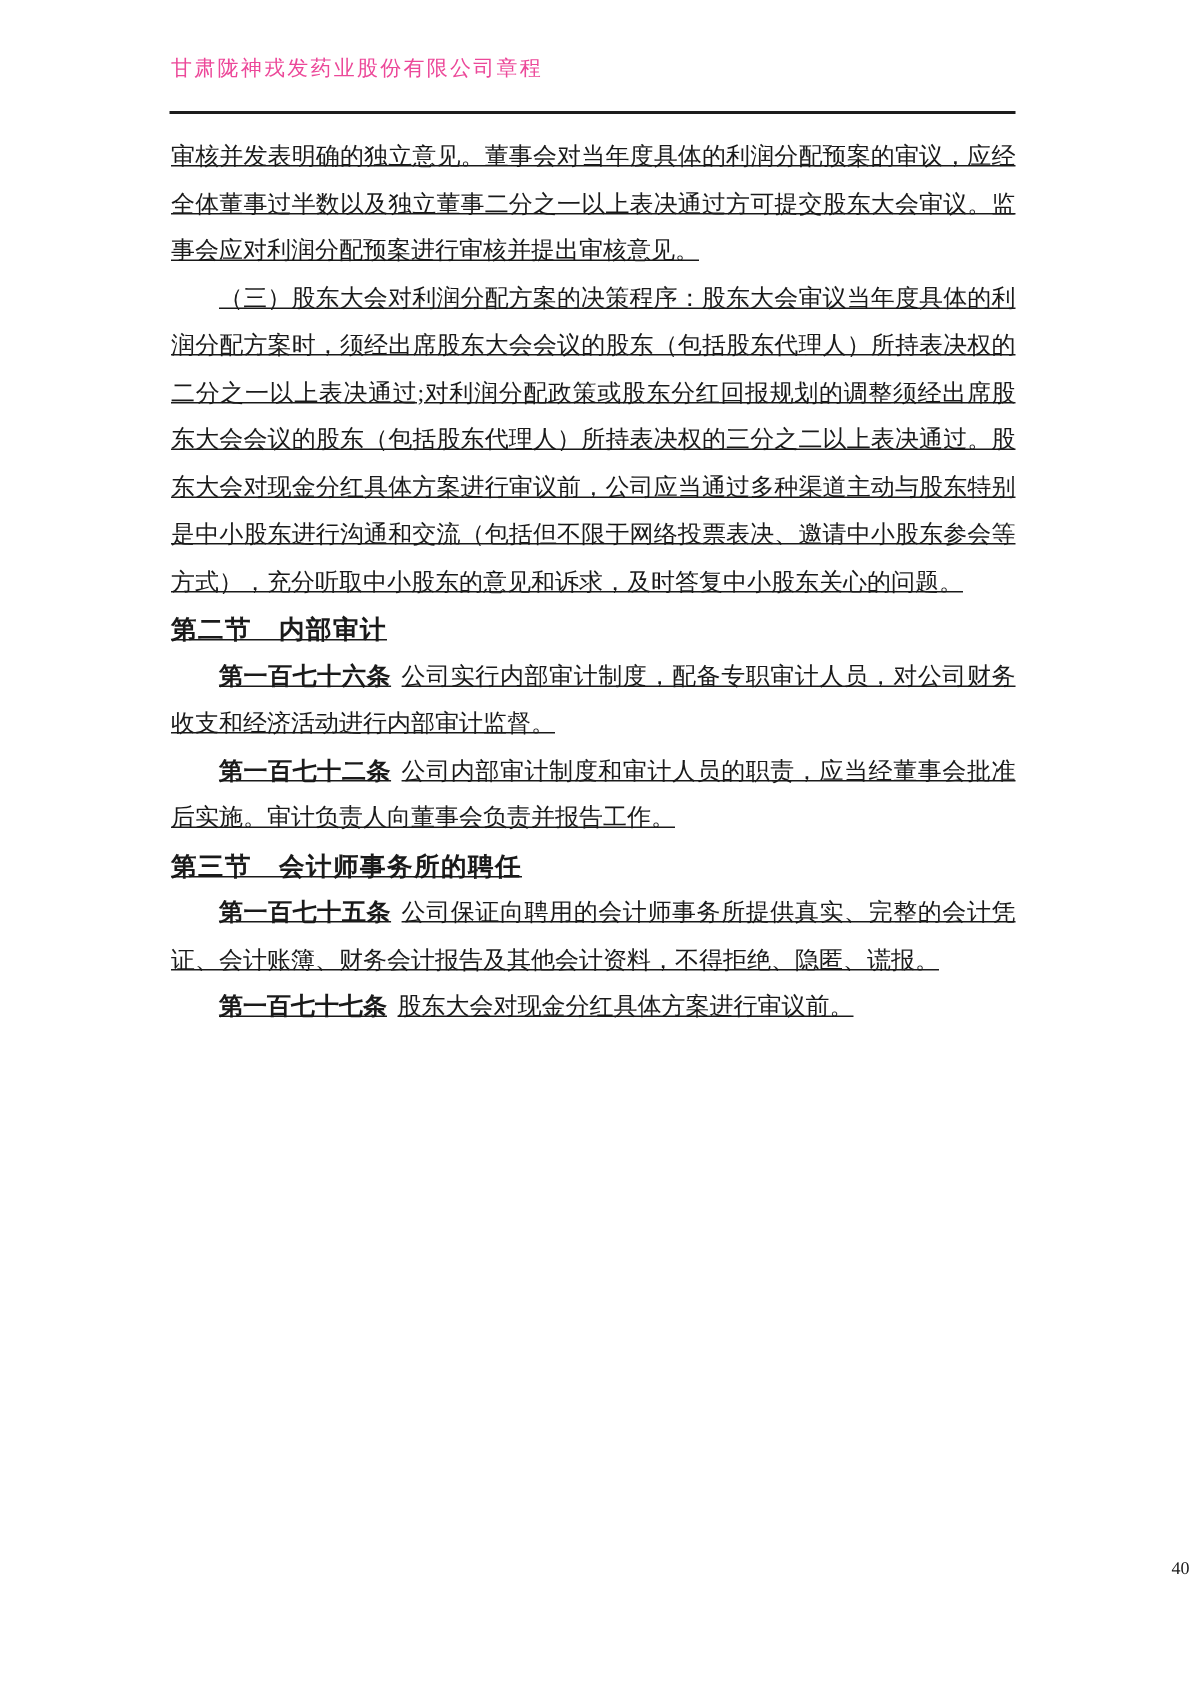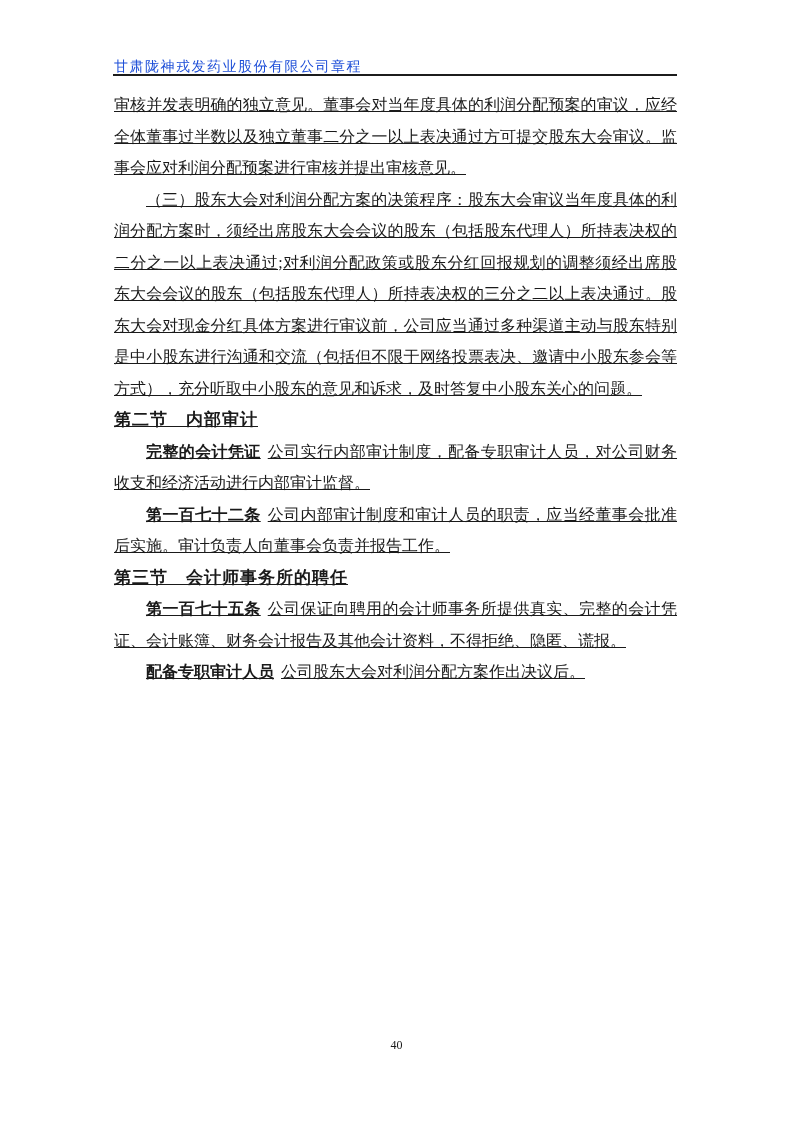--- a/index.html
+++ b/index.html
@@ -13,24 +13,24 @@
     width: 793px;
     height: 1122px;
     background: #ffffff;
     font-family: "Liberation Serif", "DejaVu Serif", serif;
     color: #1a1a1a;
     overflow: hidden;
   }
   .header-title {
     position: absolute;
     left: 114px;
-    top: 58px;
+    top: 37px;
     font-size: 14px;
     letter-spacing: 1.5px;
-    color: #1d4ed8;
+    color: #ec4899;
     white-space: nowrap;
   }
   .header-rule {
     position: absolute;
     left: 113px;
     top: 74px;
     width: 564px;
     height: 2px;
     background: #1c1c1c;
   }
@@ -63,21 +63,21 @@
     font-weight: bold;
     text-indent: 0;
     line-height: 31.5px;
     letter-spacing: 1px;
   }
   .page-number {
     position: absolute;
     left: 0;
     top: 1038px;
     width: 100%;
-    text-align: center;
+    text-align: right;
     font-size: 12px;
     color: #1a1a1a;
   }
 </style>
 </head>
 <body>
 
 <div class="page">
 
   <div class="header-title">甘肃陇神戎发药业股份有限公司章程</div>
@@ -86,30 +86,30 @@
   <div class="content">
 
     <p class="para"><span>审核并发表明确的独立意见。董事会对当年度具体的利润分配预案的审议，应经全体董事过半数以及独立董事二分之一以上表决通过方可提交股东大会审议。监事会应对利润分配预案进行审核并提出审核意见。</span></p>
 
     <p class="para indent"><span>（三）股东大会对利润分配方案的决策程序：股东大会审议当年度具体的利润分配方案时，须经出席股东大会会议的股东（包括股东代理人）所持表决权的二分之一以上表决通过;对利润分配政策或股东分红回报规划的调整须经出席股东大会会议的股东（包括股东代理人）所持表决权的三分之二以上表决通过。股东大会对现金分红具体方案进行审议前，公司应当通过多种渠道主动与股东特别是中小股东进行沟通和交流（包括但不限于网络投票表决、邀请中小股东参会等方式），充分听取中小股东的意见和诉求，及时答复中小股东关心的问题。</span></p>
 
 
 
     <p class="section-heading">第二节　内部审计</p>
 
-    <p class="para indent"><span class="lead">完整的会计凭证</span><span>公司实行内部审计制度，配备专职审计人员，对公司财务收支和经济活动进行内部审计监督。</span></p>
+    <p class="para indent"><span class="lead">第一百七十六条</span><span>公司实行内部审计制度，配备专职审计人员，对公司财务收支和经济活动进行内部审计监督。</span></p>
 
     <p class="para indent"><span class="lead">第一百七十二条</span><span>公司内部审计制度和审计人员的职责，应当经董事会批准后实施。审计负责人向董事会负责并报告工作。</span></p>
 
     <p class="section-heading">第三节　会计师事务所的聘任</p>
 
 
 
     <p class="para indent"><span class="lead">第一百七十五条</span><span>公司保证向聘用的会计师事务所提供真实、完整的会计凭证、会计账簿、财务会计报告及其他会计资料，不得拒绝、隐匿、谎报。</span></p>
 
-    <p class="para indent"><span class="lead">配备专职审计人员</span><span>公司股东大会对利润分配方案作出决议后。</span></p>
+    <p class="para indent"><span class="lead">第一百七十七条</span><span>股东大会对现金分红具体方案进行审议前。</span></p>
 
 
   </div>
 
   <div class="page-number">40</div>
 
 </div>
 
 </body></html>

